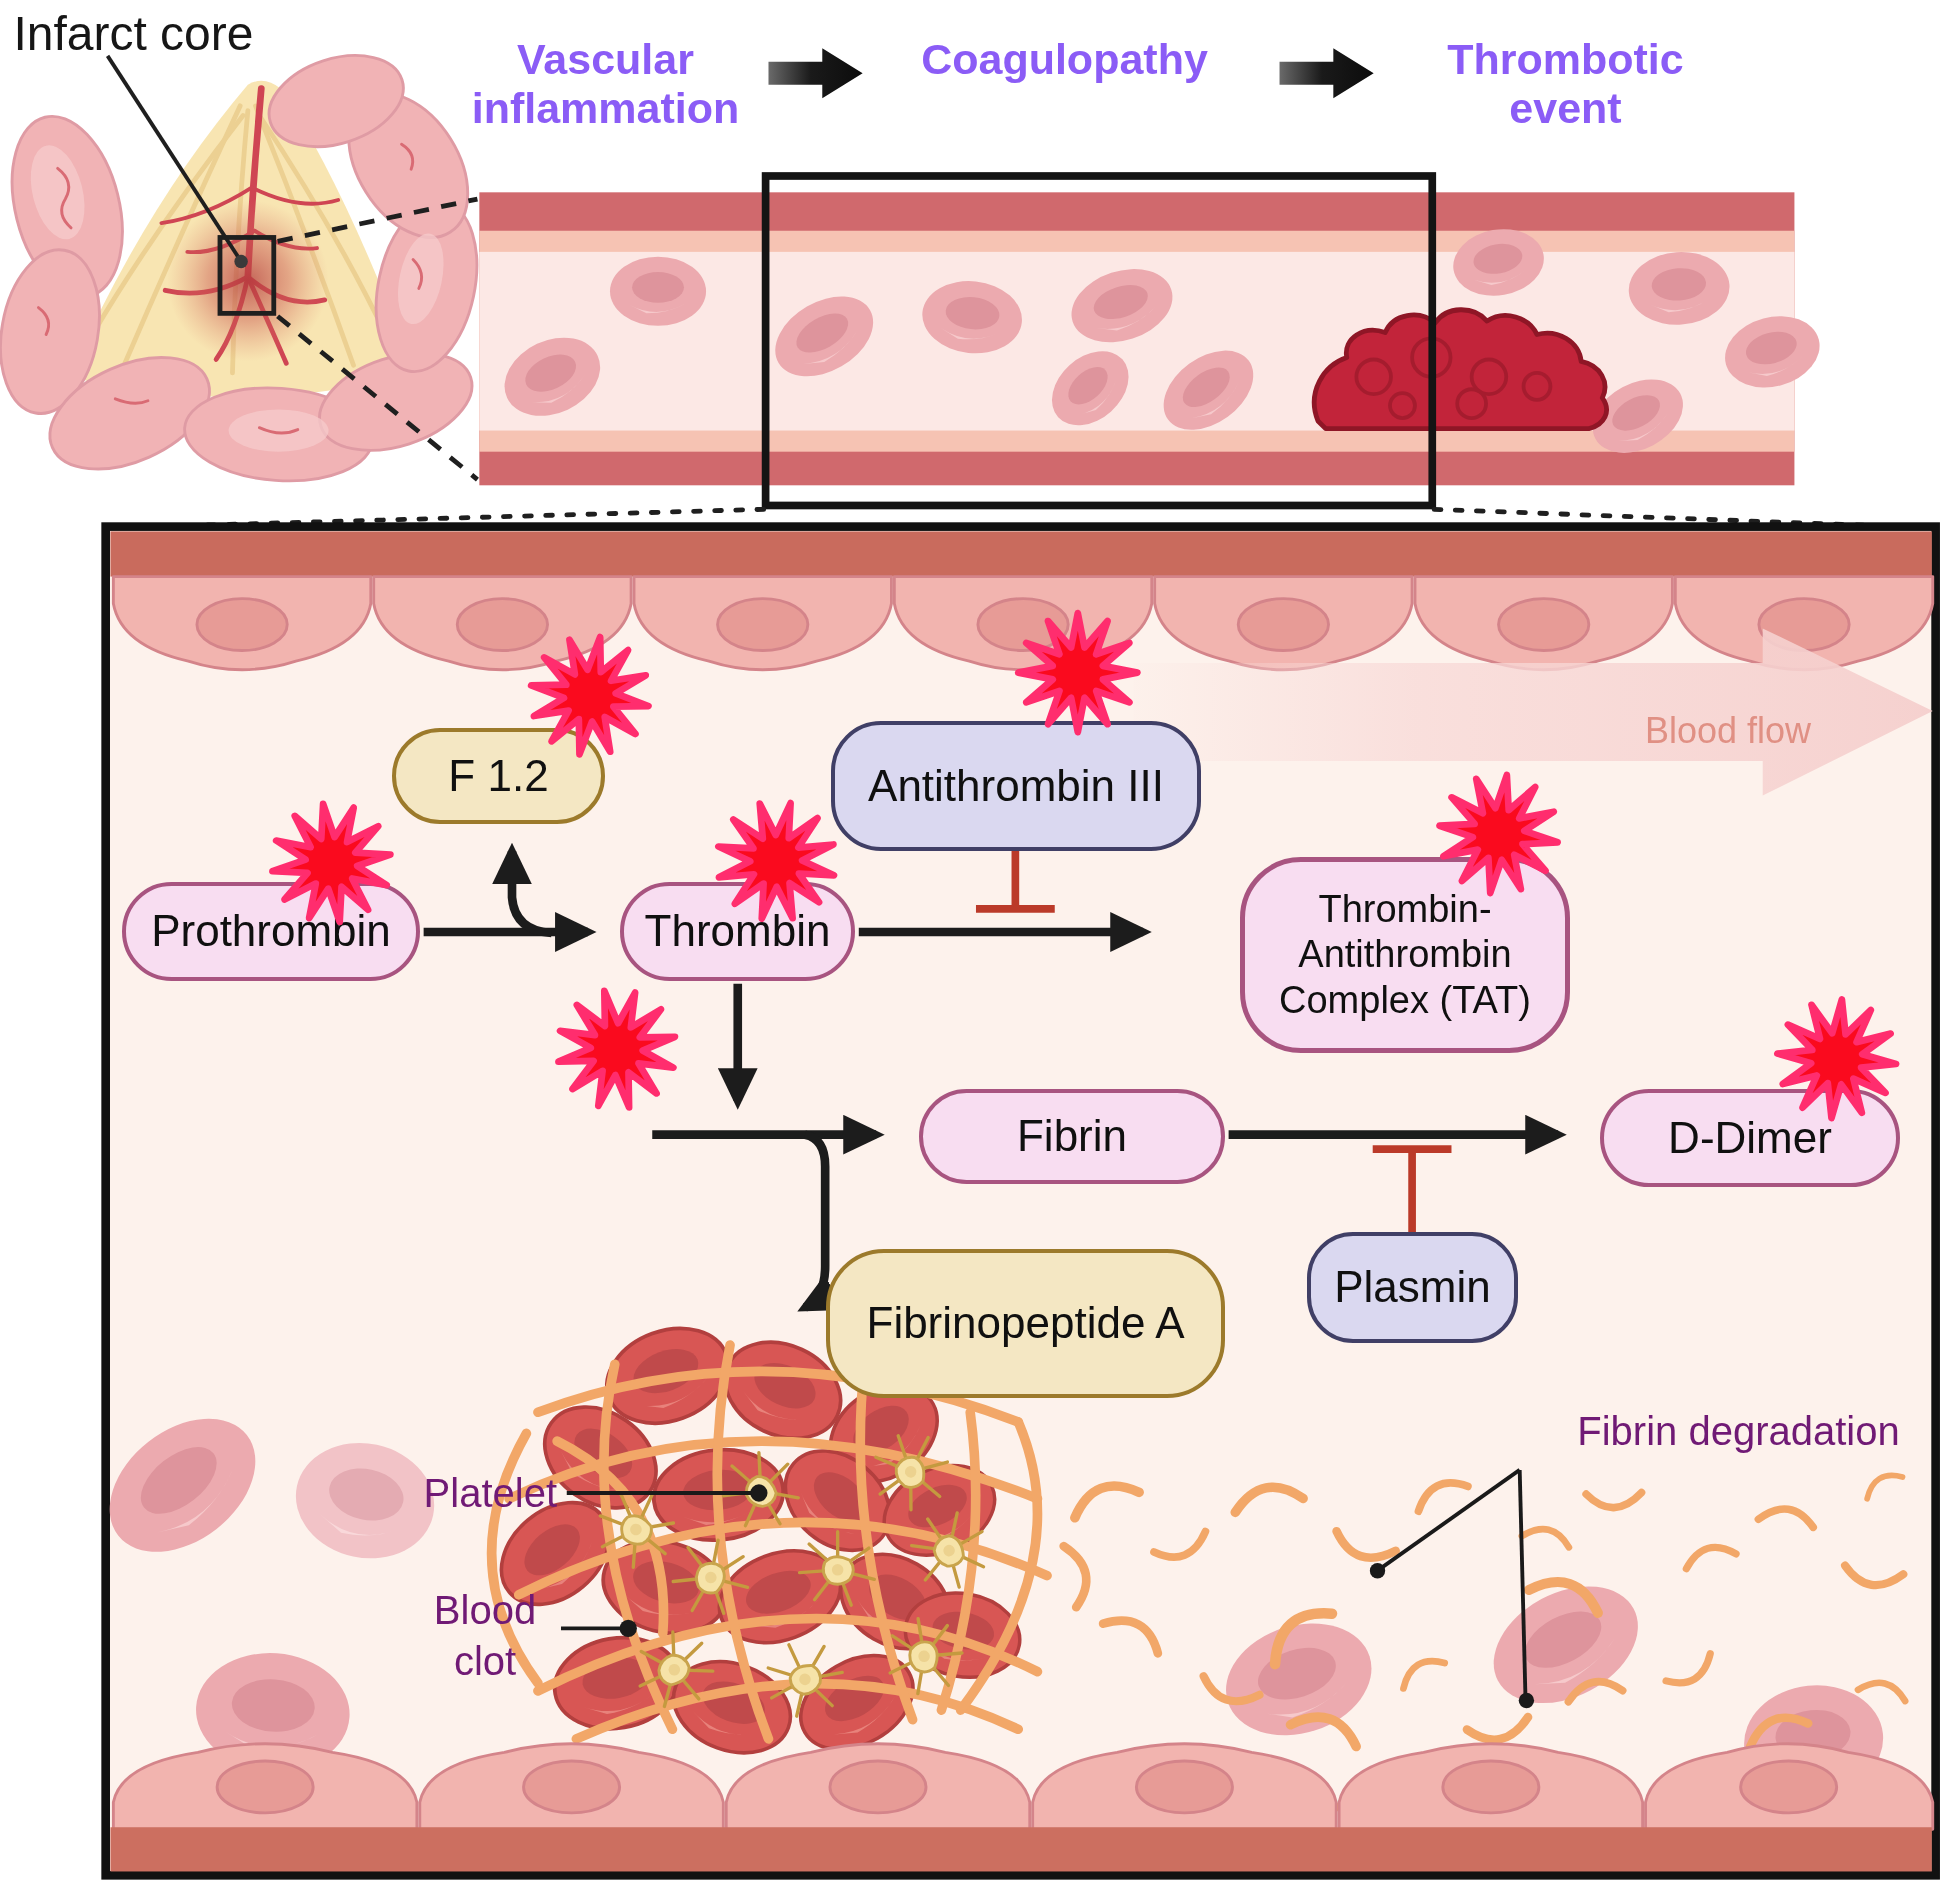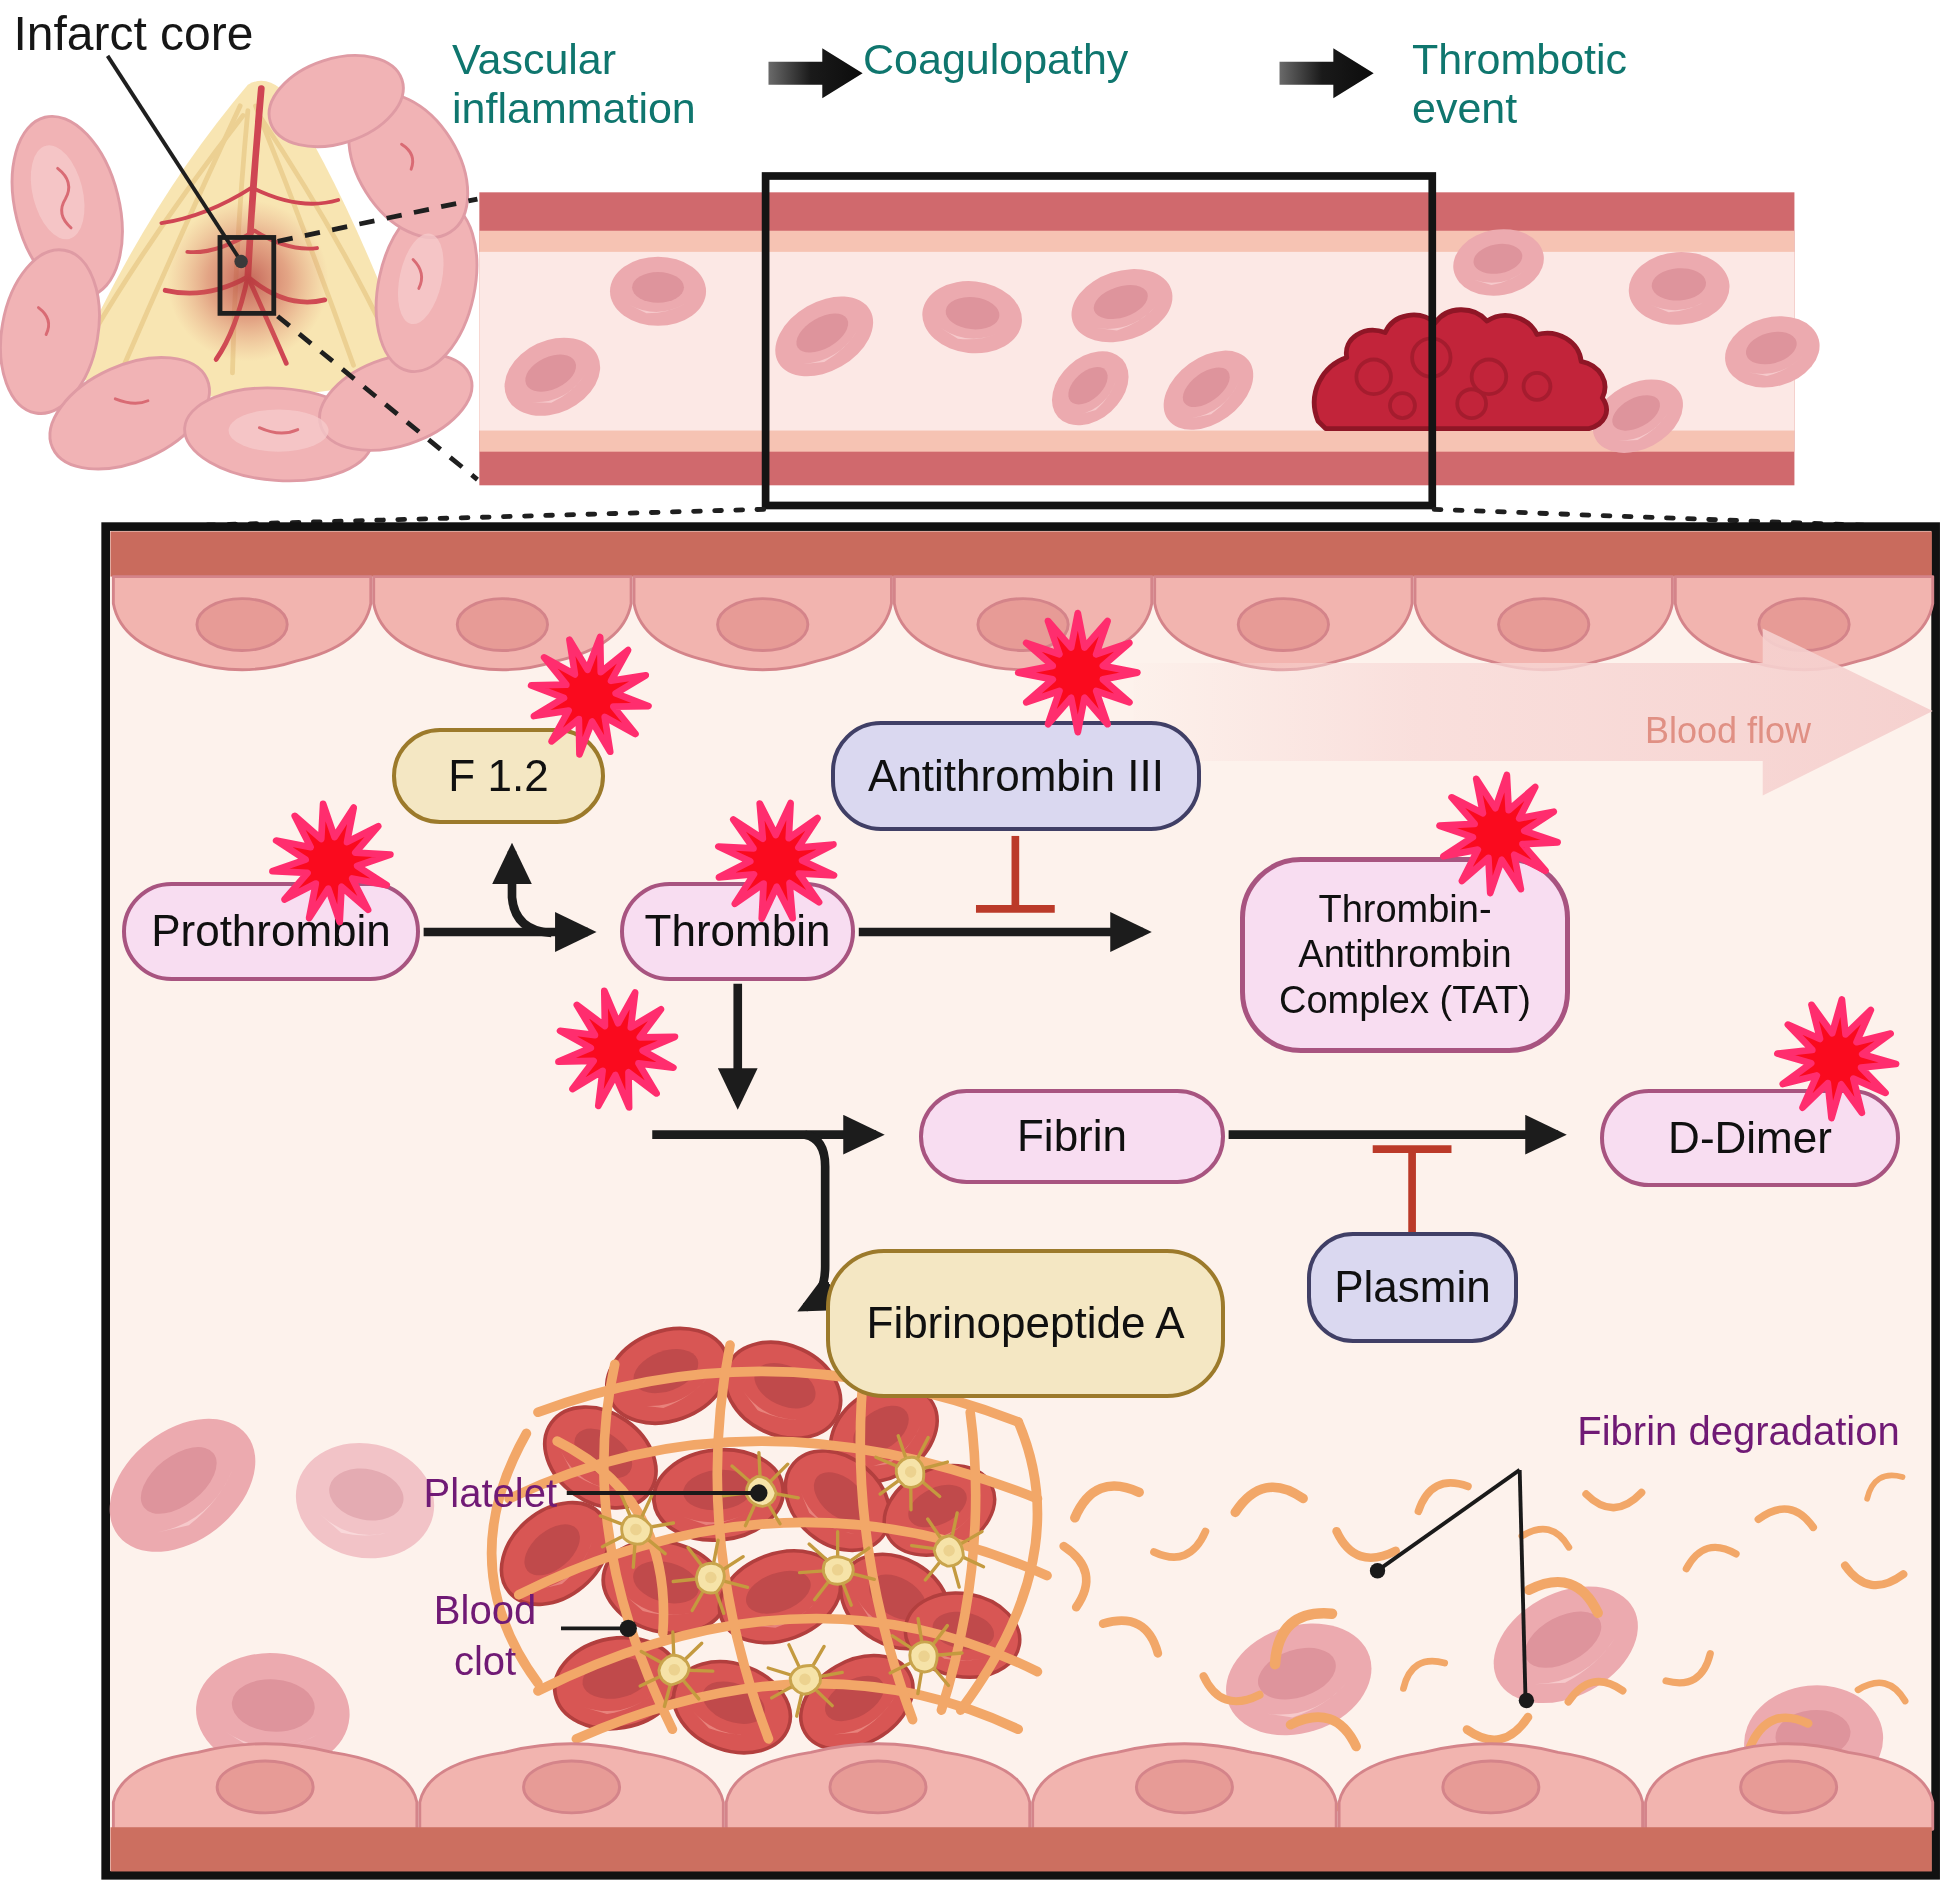--- a/index.html
+++ b/index.html
@@ -3,36 +3,36 @@
 <meta charset="utf-8">
 <style>
   html,body{margin:0;padding:0;background:#ffffff;}
   .canvas{position:relative;width:1951px;height:1888px;overflow:hidden;
           font-family:"Liberation Sans",sans-serif;color:#111;}
   svg{position:absolute;left:0;top:0;}
   #art{z-index:1;}
   #art-top{z-index:30;pointer-events:none;}
   .txt{position:absolute;z-index:20;}
   #infarct-label{left:13.4px;top:5.8px;font-size:48px;color:#161616;}
-  .step{top:35px;font-weight:400;font-size:43px;line-height:1.14;color:#0f766e;}
+  .step{top:35px;font-weight:700;font-size:43px;line-height:1.14;text-align:center;color:#8b5cf6;}
   #step-1{left:452px;width:307px;}
   #step-2{left:863px;width:403px;}
   #step-3{left:1412px;width:307px;}
   #bloodflow-label{left:1398px;top:678px;width:413px;text-align:right;
                    font-size:36px;color:var(--blood-flow-text);margin-top:32px;}
   .node{position:absolute;z-index:10;display:flex;align-items:center;justify-content:center;
         text-align:center;font-size:44px;line-height:1.2;color:#101010;
         border-style:solid;border-width:4.8px;border-radius:50px;white-space:pre-line;box-sizing:border-box;}
   .node.pink{background:var(--node-pink-bg);border-color:var(--node-pink-border);}
   .node.tan{background:var(--node-tan-bg);border-color:var(--node-tan-border);}
   .node.lav{background:var(--node-lavender-bg);border-color:var(--node-lavender-border);}
   #n-f12{left:392px;top:728px;width:213px;height:96px;}
   #n-prothrombin{left:122px;top:882px;width:298px;height:99px;}
   #n-thrombin{left:620px;top:882px;width:235px;height:99px;}
-  #n-antithrombin{left:831px;top:721px;width:370px;height:110px;}
+  #n-antithrombin{left:831px;top:721px;width:370px;height:130px;}
   #n-tat{left:1240px;top:857px;width:330px;height:196px;font-size:38px;border-radius:61px;border-width:5.8px;}
   #n-fibrinogen{left:351px;top:1080px;width:298px;height:94px;}
   #n-fibrin{left:919px;top:1089px;width:306px;height:95px;}
   #n-ddimer{left:1600px;top:1089px;width:300px;height:98px;}
   #n-fibrinopeptide{left:826px;top:1249px;width:399px;height:149px;border-radius:58px;}
   #n-plasmin{left:1307px;top:1232px;width:211px;height:111px;border-radius:46px;}
   .anno{font-size:40px;color:#701a75;line-height:1.28;white-space:pre-line;}
   #lab-platelet{left:338px;top:1468px;width:219px;text-align:right;}
   #lab-bloodclot{left:389px;top:1585px;width:192px;text-align:center;}
   #lab-fibdeg{left:1532px;top:1406px;width:413px;text-align:center;}

